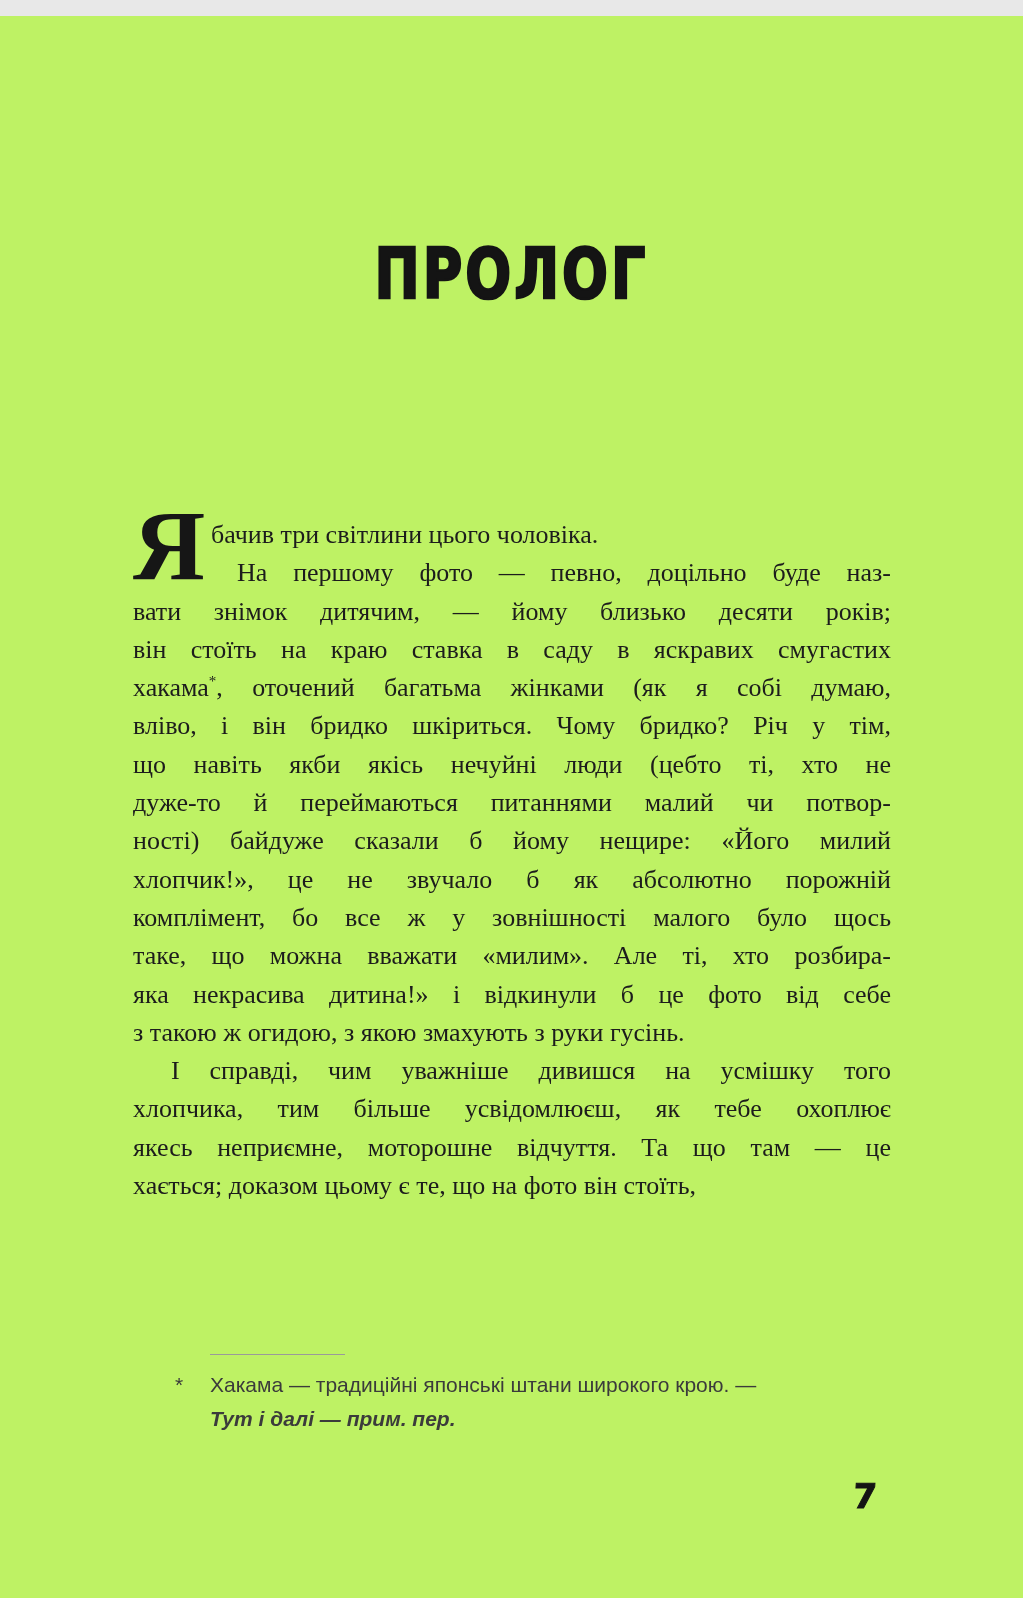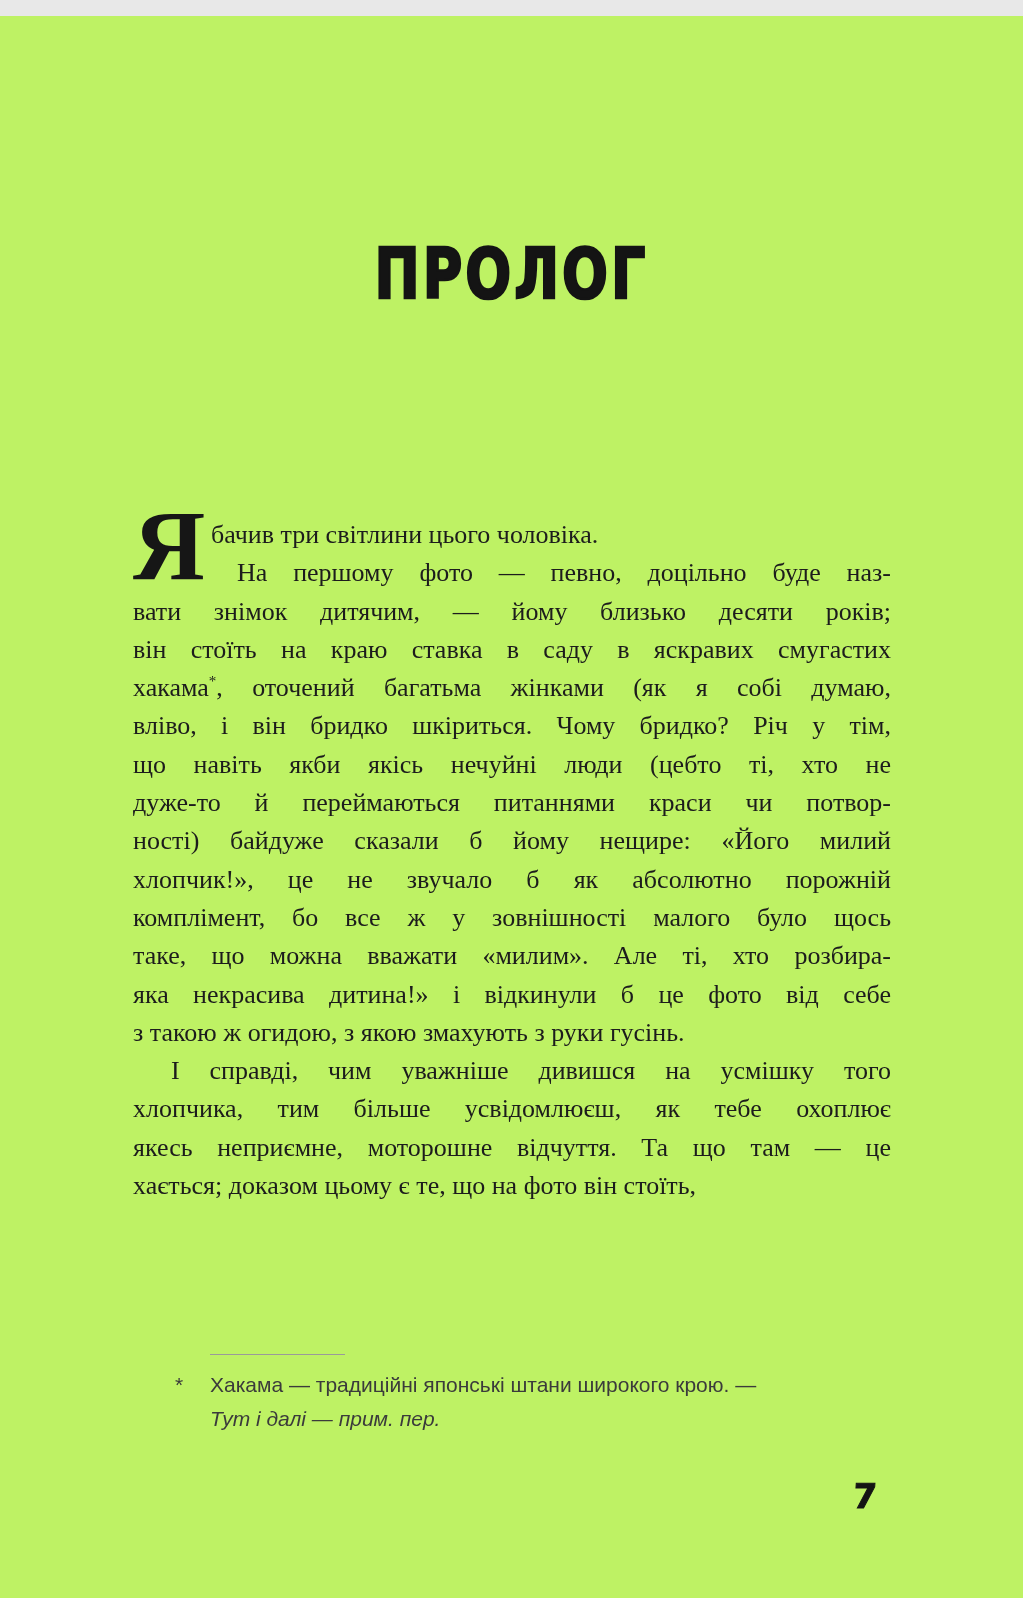--- a/index.html
+++ b/index.html
@@ -97,20 +97,21 @@
     width: 77px;
     padding-left: 42px;
     box-sizing: border-box;
     flex: 0 0 auto;
   }
   .footnote-text {
     flex: 1 1 auto;
   }
   .footnote-text .italic {
     font-style: italic;
+    font-weight: bold;
   }
 
   
   .page-number {
     position: absolute;
     top: 1460px;
     right: 146px;
     font-family: "DejaVu Sans", sans-serif;
     font-weight: bold;
     font-size: 34px;
@@ -129,21 +130,21 @@
   <div class="body-block">
     <span class="dropcap">Я</span>
     <div id="paragraphs">
         <div class="line last" style="padding-left: 78px;">бачив три світлини цього чоловіка.</div>
         <div class="line" style="padding-left: 104px;">На першому фото — певно, доцільно буде наз-</div>
         <div class="line">вати знімок дитячим, — йому близько десяти років;</div>
         <div class="line">він стоїть на краю ставка в саду в яскравих смугастих</div>
         <div class="line">хакама<sup>*</sup>, оточений багатьма жінками (як я собі думаю,</div>
         <div class="line">вліво, і він бридко шкіриться. Чому бридко? Річ у тім,</div>
         <div class="line">що навіть якби якісь нечуйні люди (цебто ті, хто не</div>
-        <div class="line">дуже-то й переймаються питаннями краси чи потвор-</div>
+        <div class="line">дуже-то й переймаються питаннями малий чи потвор-</div>
         <div class="line">ності) байдуже сказали б йому нещире: «Його милий</div>
         <div class="line">хлопчик!», це не звучало б як абсолютно порожній</div>
         <div class="line">комплімент, бо все ж у зовнішності малого було щось</div>
         <div class="line">таке, що можна вважати «милим». Але ті, хто розбира-</div>
         <div class="line">яка некрасива дитина!» і відкинули б це фото від себе</div>
         <div class="line last">з такою ж огидою, з якою змахують з руки гусінь.</div>
         <div class="line" style="padding-left: 38px;">І справді, чим уважніше дивишся на усмішку того</div>
         <div class="line">хлопчика, тим більше усвідомлюєш, як тебе охоплює</div>
         <div class="line">якесь неприємне, моторошне відчуття. Та що там — це</div>
         <div class="line last">хається; доказом цьому є те, що на фото він стоїть,</div>

